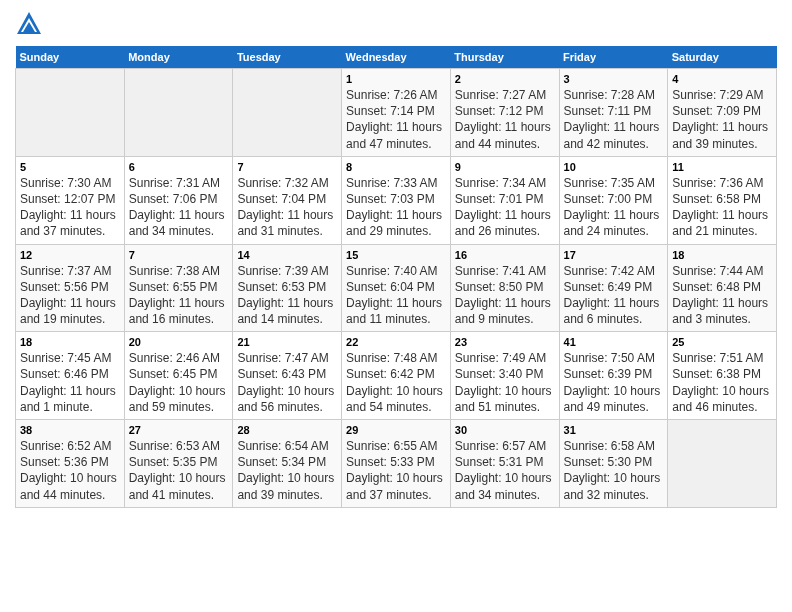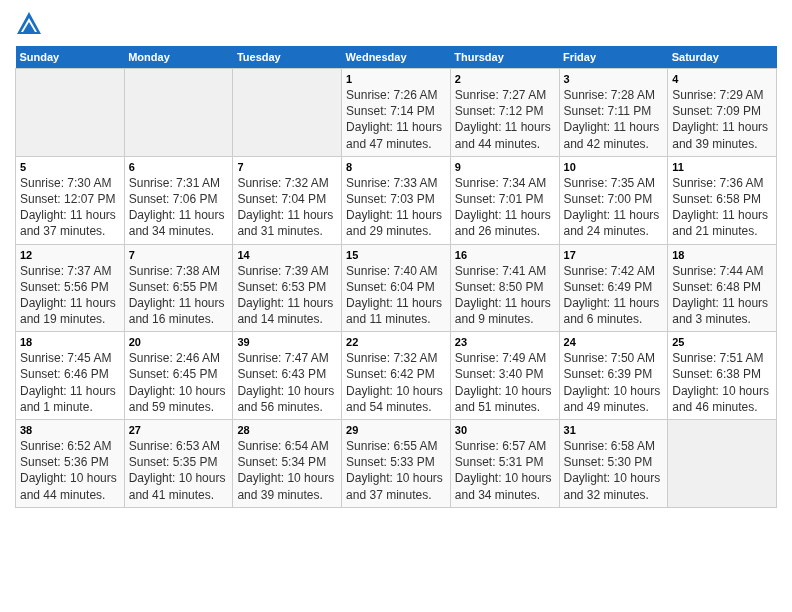--- a/index.html
+++ b/index.html
@@ -252,39 +252,39 @@
 Sunset: 6:46 PM
 Daylight: 11 hours and 1 minute.</div>
           </td>
           <td>
             <span class="day-num">20</span>
             <div class="cell-text">Sunrise: 2:46 AM
 Sunset: 6:45 PM
 Daylight: 10 hours and 59 minutes.</div>
           </td>
           <td>
-            <span class="day-num">39</span>
+            <span class="day-num">21</span>
             <div class="cell-text">Sunrise: 7:47 AM
 Sunset: 6:43 PM
 Daylight: 10 hours and 56 minutes.</div>
           </td>
           <td>
             <span class="day-num">22</span>
-            <div class="cell-text">Sunrise: 7:32 AM
+            <div class="cell-text">Sunrise: 7:48 AM
 Sunset: 6:42 PM
 Daylight: 10 hours and 54 minutes.</div>
           </td>
           <td>
             <span class="day-num">23</span>
             <div class="cell-text">Sunrise: 7:49 AM
 Sunset: 3:40 PM
 Daylight: 10 hours and 51 minutes.</div>
           </td>
           <td>
-            <span class="day-num">24</span>
+            <span class="day-num">41</span>
             <div class="cell-text">Sunrise: 7:50 AM
 Sunset: 6:39 PM
 Daylight: 10 hours and 49 minutes.</div>
           </td>
           <td>
             <span class="day-num">25</span>
             <div class="cell-text">Sunrise: 7:51 AM
 Sunset: 6:38 PM
 Daylight: 10 hours and 46 minutes.</div>
           </td>

